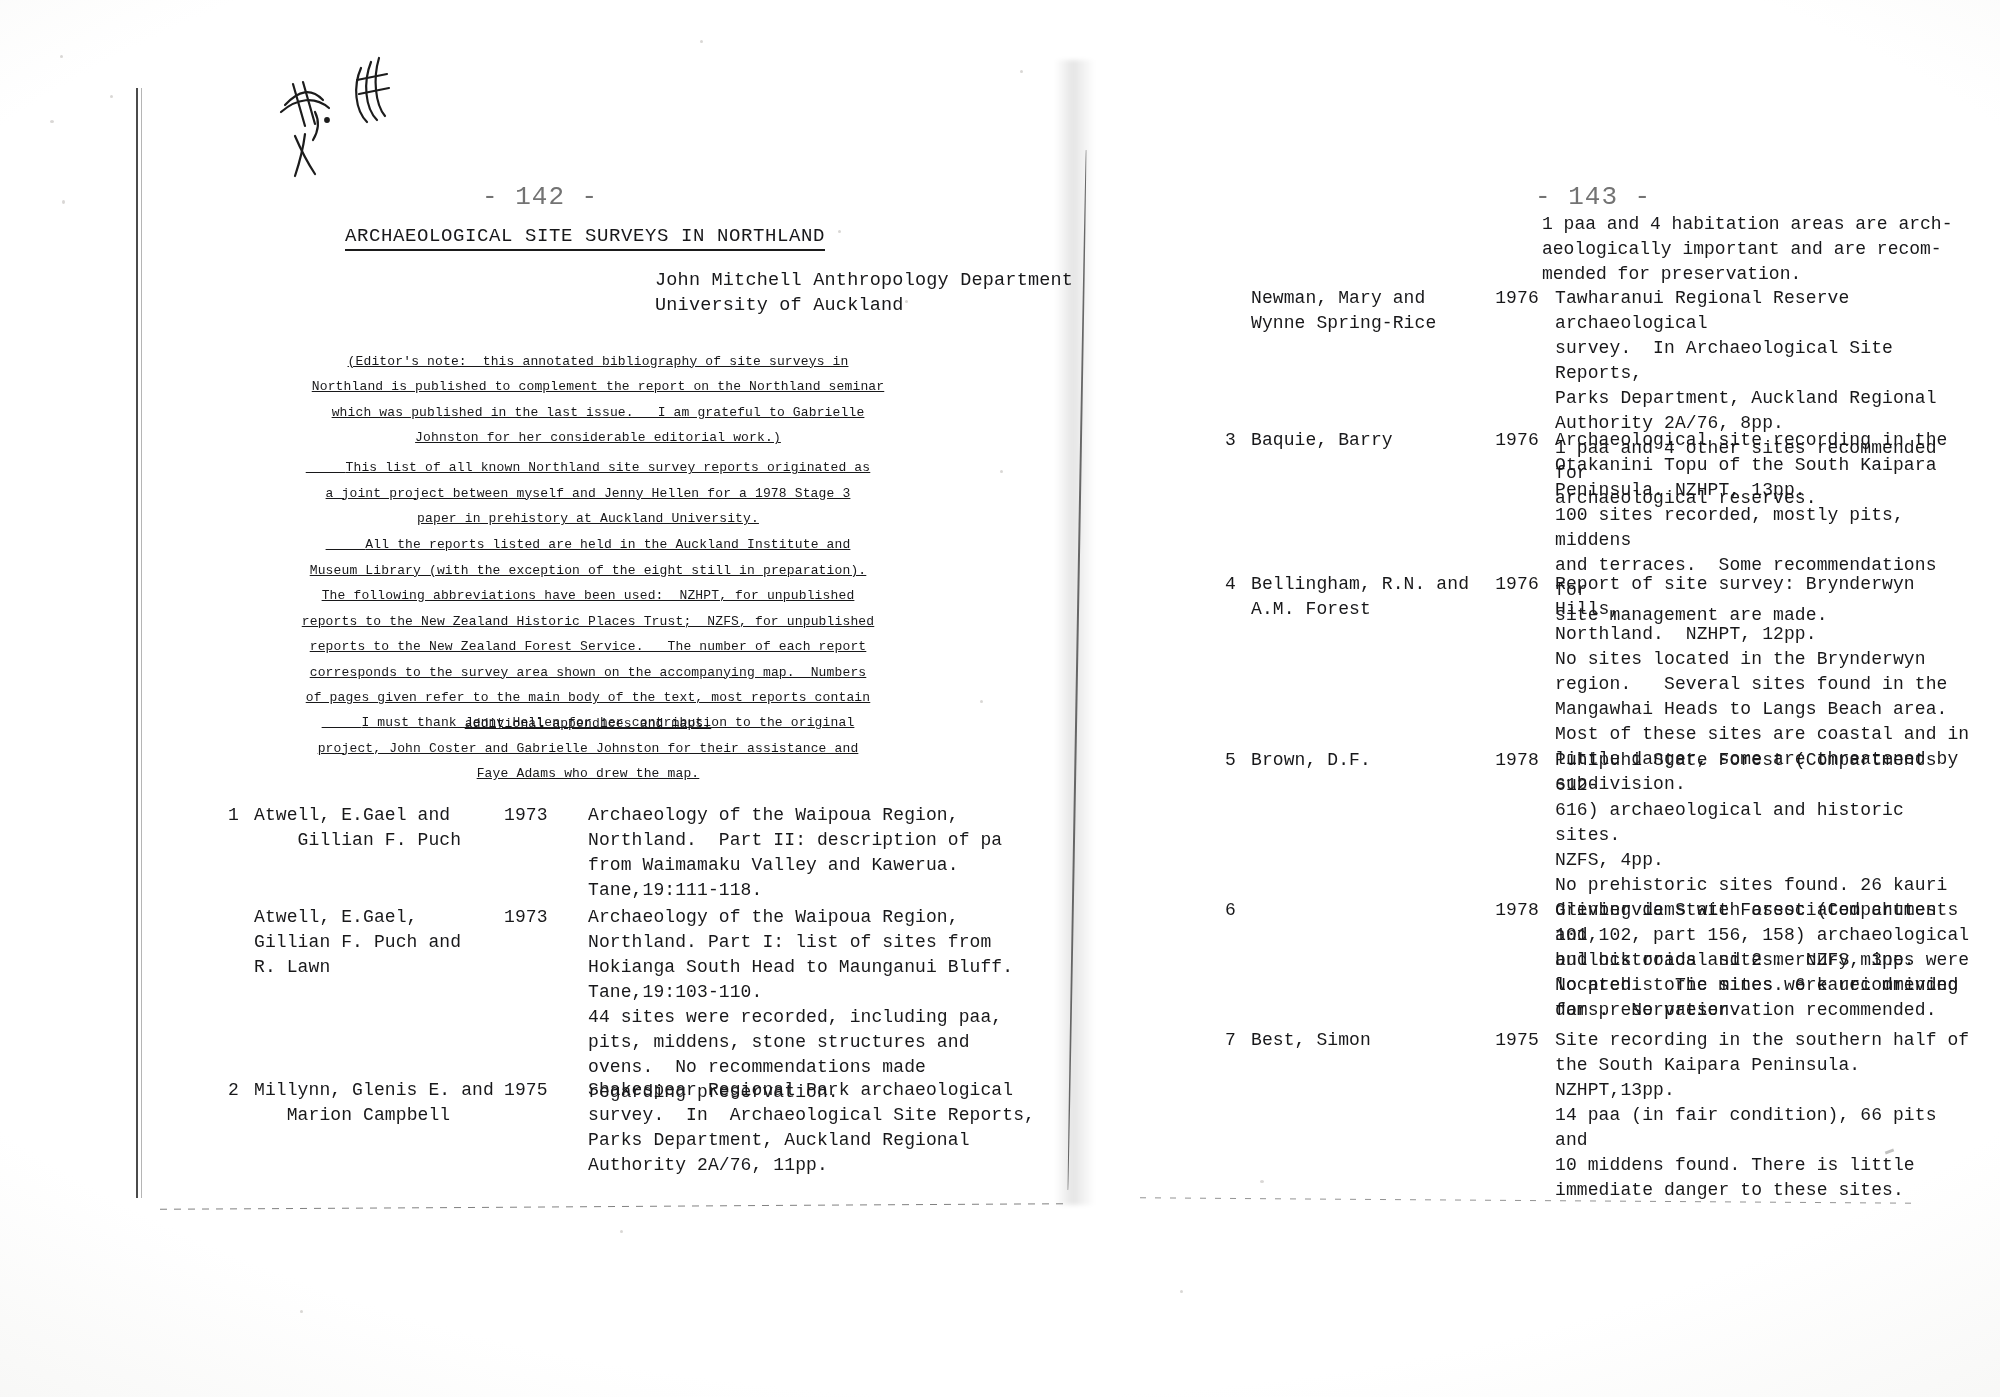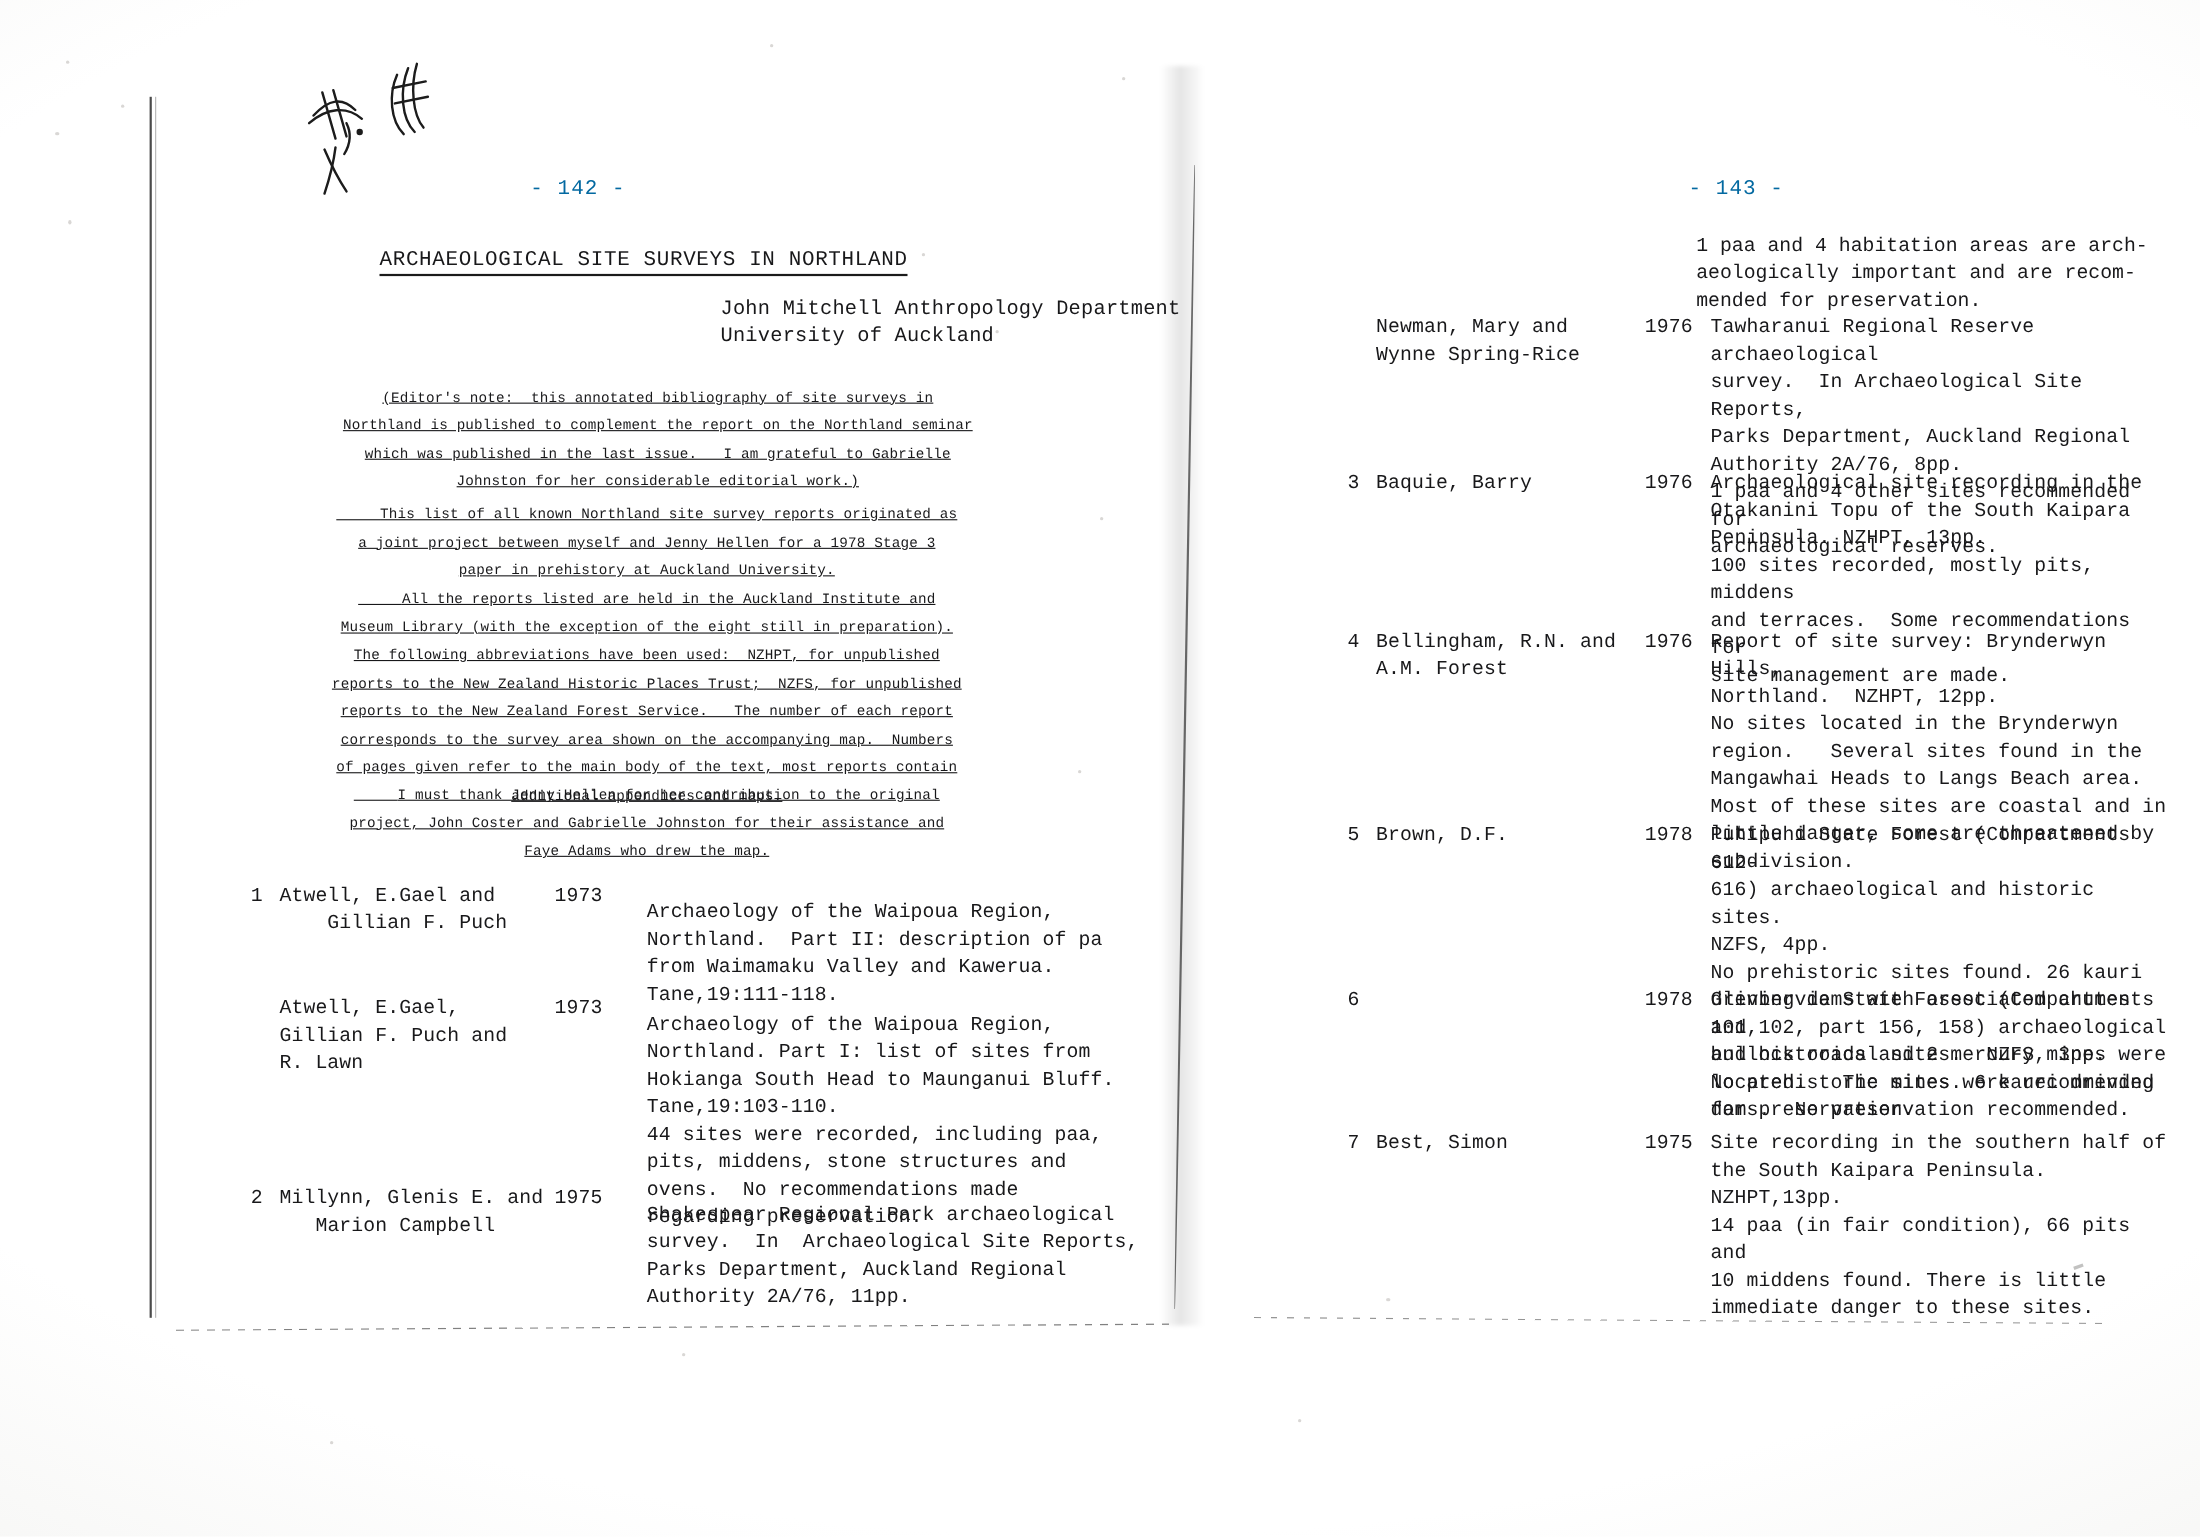--- a/index.html
+++ b/index.html
@@ -98,23 +98,24 @@
     height: 1040px;
     background: #3a3a3a;
     opacity: .75;
     border-radius: 40%;
     transform: rotate(1deg);
   }
 
   
   .folio {
     position: absolute;
-    font-size: 19px;
+    font-size: 26px;
     letter-spacing: 1px;
-    color: #0369a1;
+    color: #737373;
+    margin-top: 22px;
   }
   .folio-left  { left: 482px; top: 160px; }
   .folio-right { left: 1535px; top: 160px; }
 
   
   .scrawl { position: absolute; color: #1a1a1a; }
   .scrawl svg { display: block; }
 
   
   .doc-title {
@@ -173,21 +174,21 @@
   }
   .entry .year {
     position: absolute;
     left: 276px;
     top: 0;
     width: 60px;
   }
   .entry .body {
     position: absolute;
     left: 360px;
-    top: 15px;
+    top: 0;
     width: 460px;
     white-space: pre-wrap;
   }
 
   
   .rentry {
     position: absolute;
     font-size: 18px;
     line-height: 25px;
     letter-spacing: .1px;

